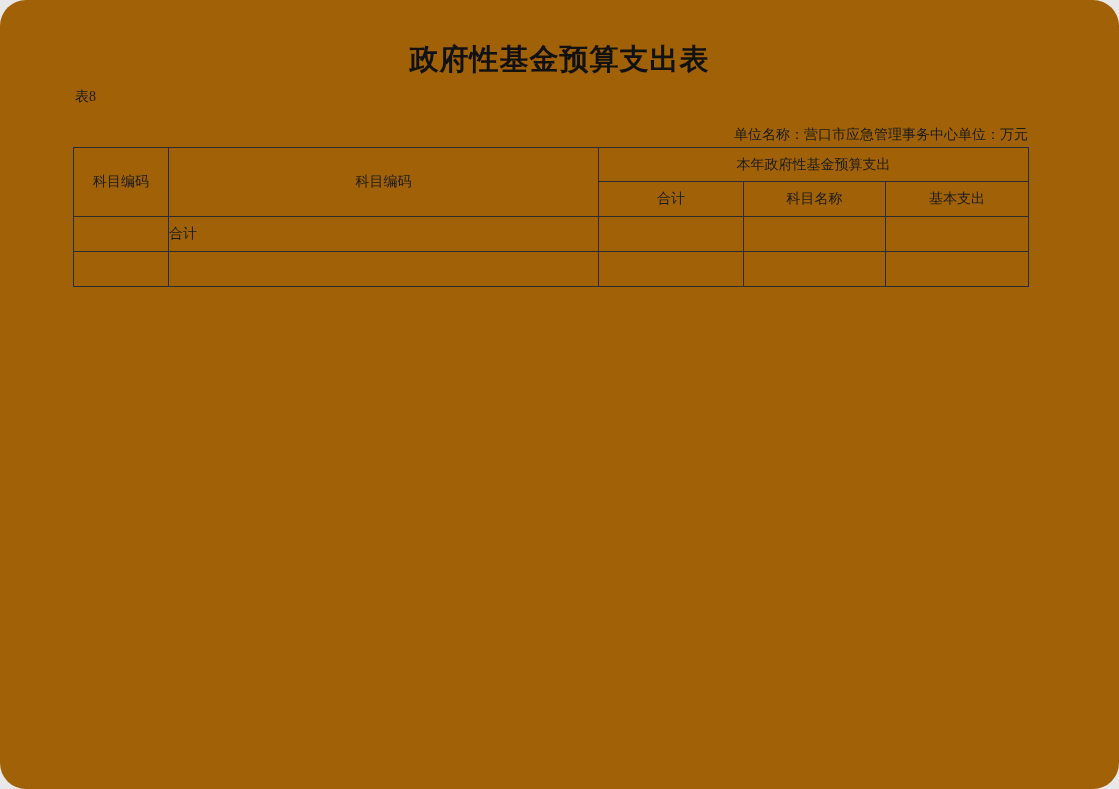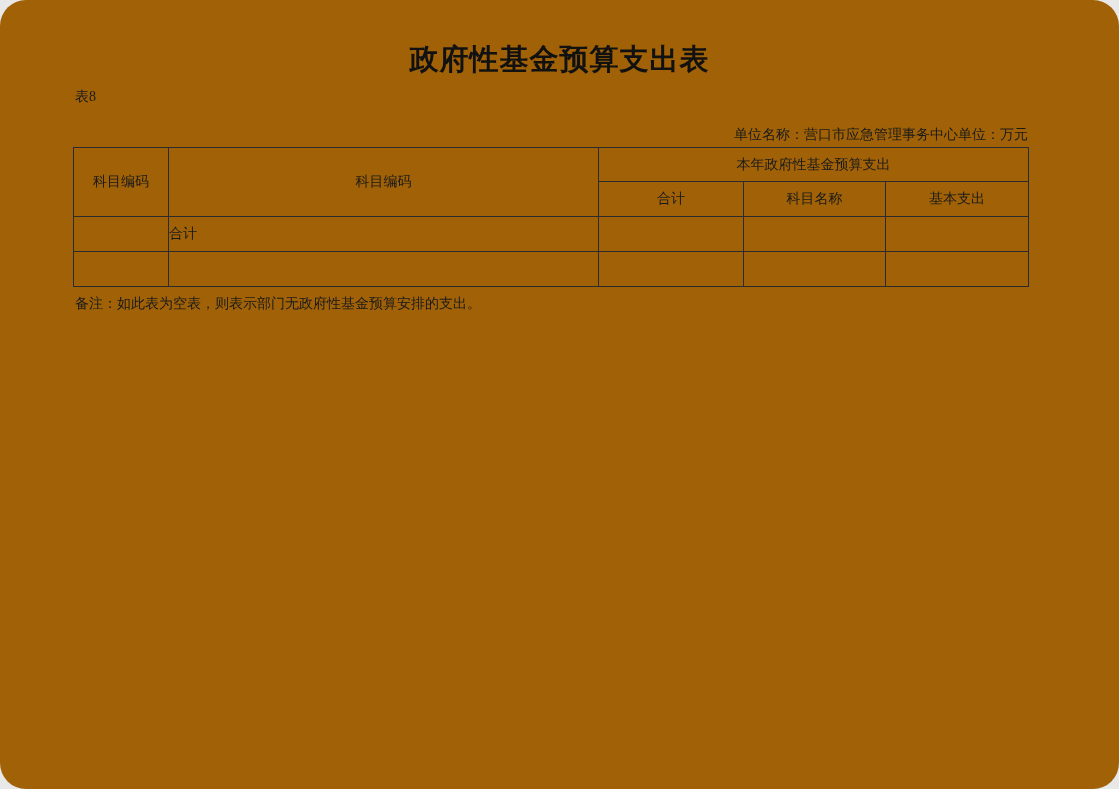--- a/index.html
+++ b/index.html
@@ -124,15 +124,14 @@
       <tr>
         <td></td>
         <td></td>
         <td></td>
         <td></td>
         <td></td>
       </tr>
     </tbody>
   </table>
 
-  <div class="note">备注：如此表为空表，则表示部门无政府性基金预算安排的支出。</div>
 
 </div>
 
 </body></html>

